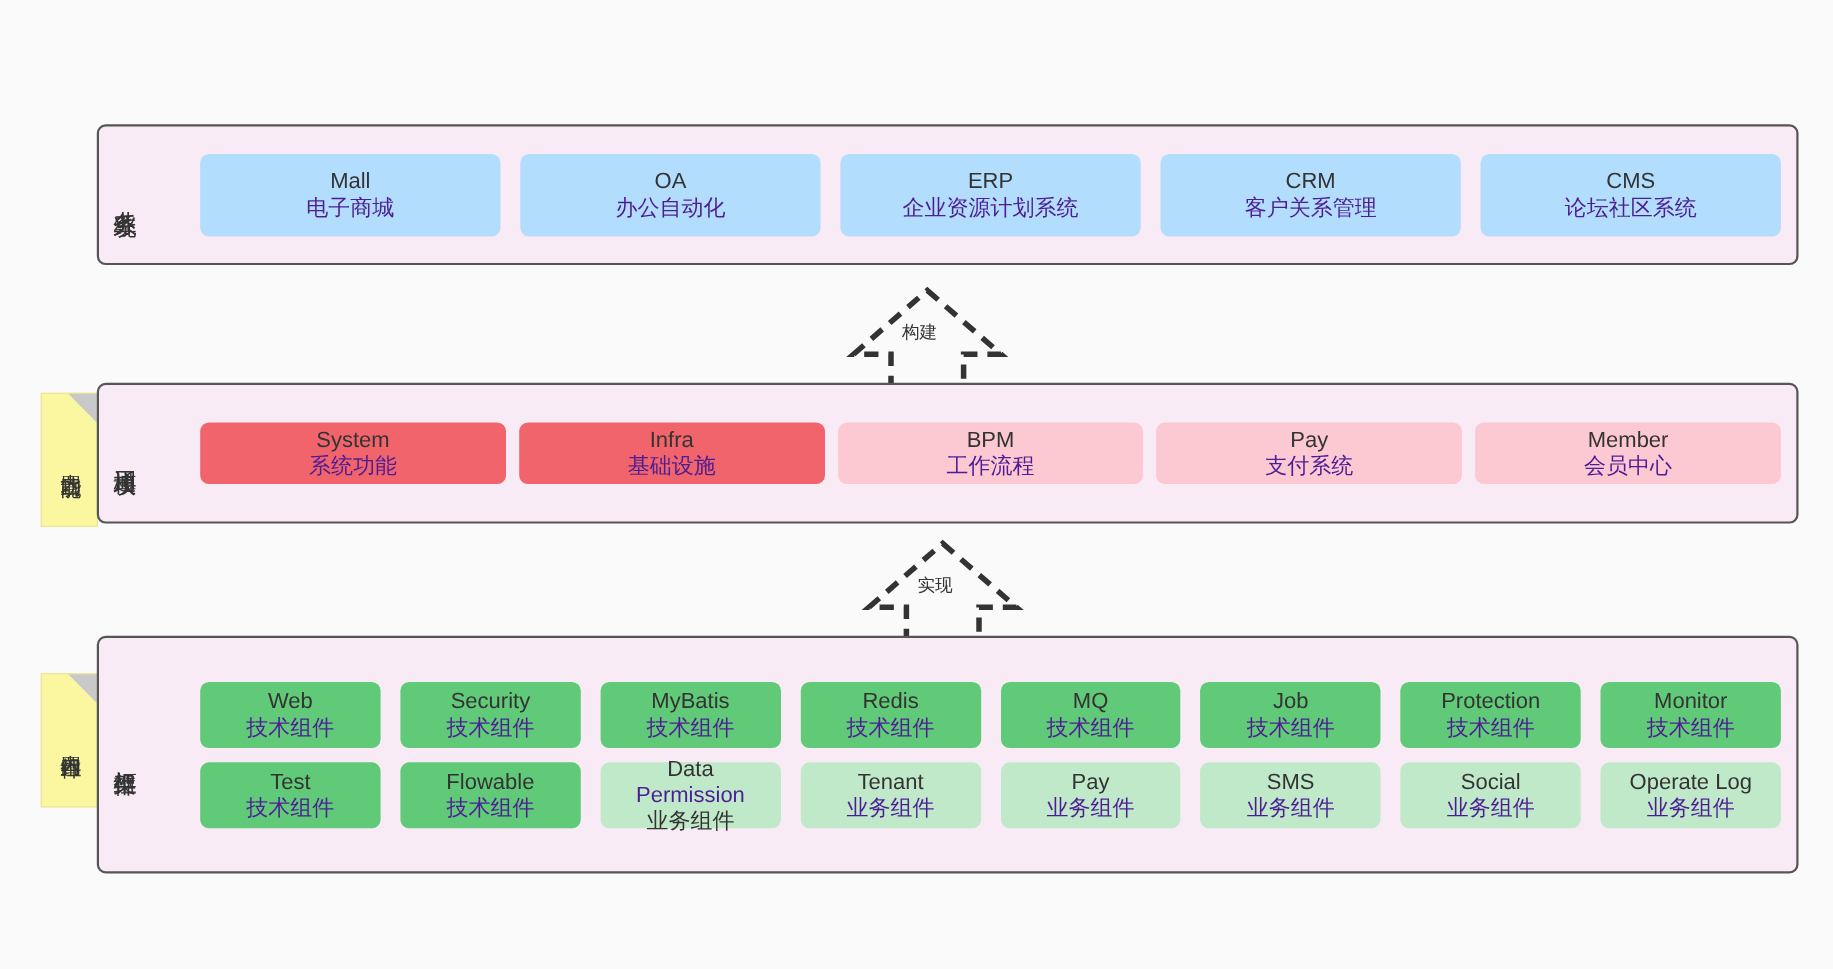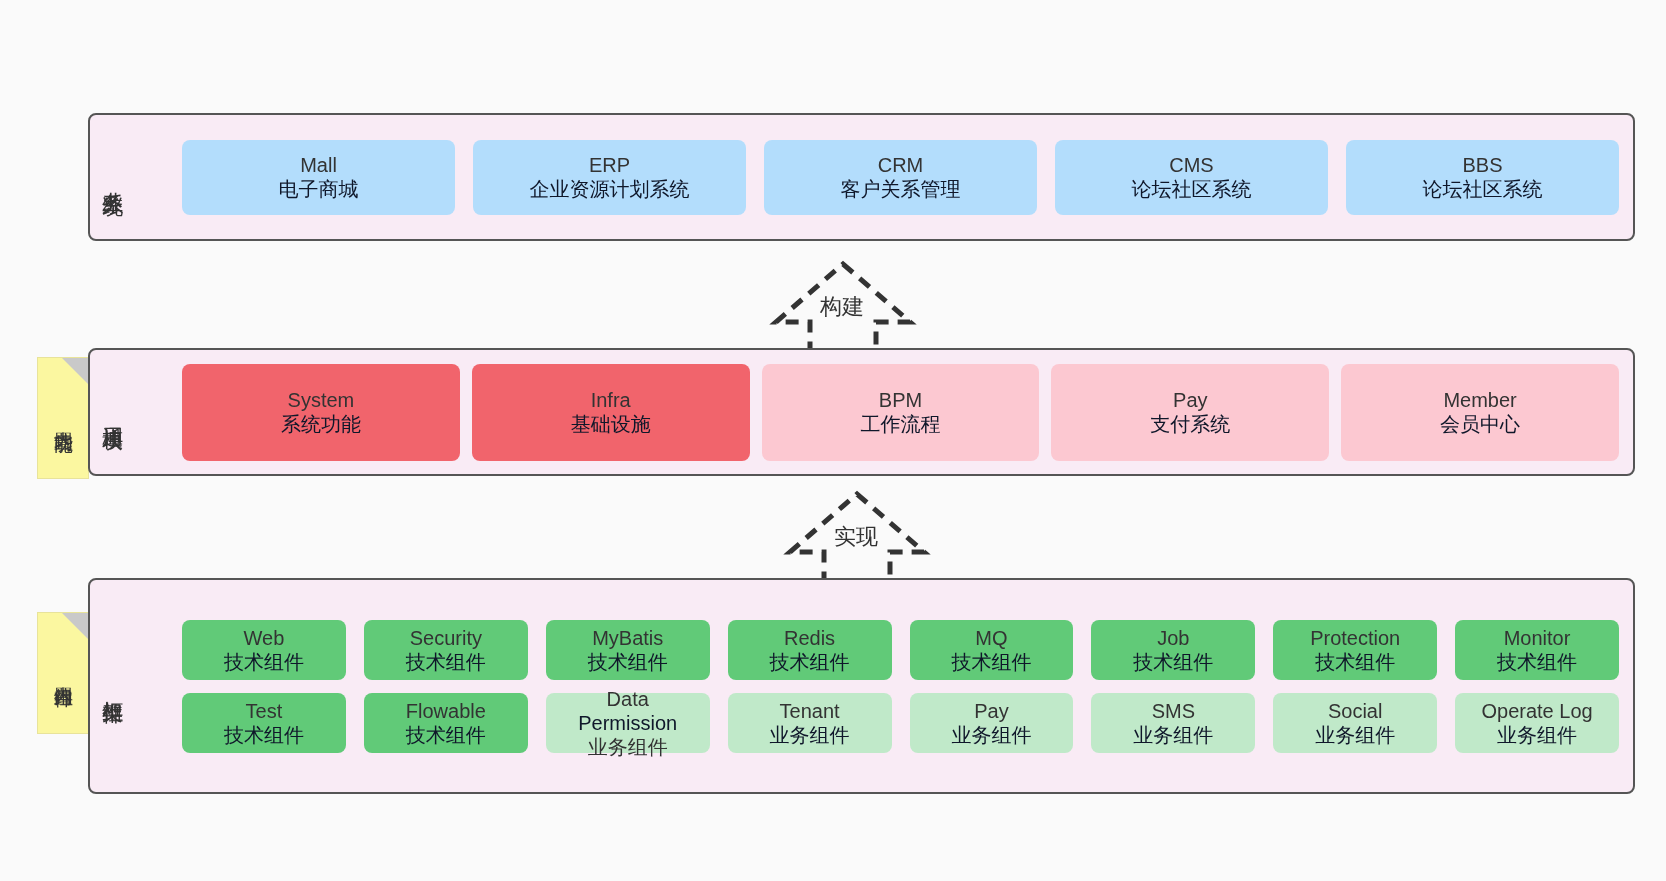--- a/index.html
+++ b/index.html
@@ -74,21 +74,21 @@
     display: flex;
     flex-direction: column;
     align-items: center;
     justify-content: center;
     text-align: center;
     line-height: 1.2;
     padding: 6px 6px;
     user-select: none;
   }
   .card .t1 { font-size: 20px; color: #333333; }
-  .card .t2 { font-size: 20px; color: #0f172a; }
+  .card .t2 { font-size: 20px; color: #4c1d95; }
   .card .t3 { font-size: 20px; color: #333333; }
 
   
   #layer-business {
     left: 88px;
     top: 113px;
     width: 1547px;
     height: 128px;
   }
   #layer-business .layer-body { padding-right: 14px; }
@@ -96,21 +96,21 @@
   #layer-business .card { background: #b3ddfc; }
 
   
   #layer-modules {
     left: 88px;
     top: 348px;
     width: 1547px;
     height: 128px;
   }
   #layer-modules .layer-body { padding-right: 14px; }
-  #layer-modules .row { height: 97px; gap: 12px; }
+  #layer-modules .row { height: 56px; gap: 12px; }
   .card.red   { background: #f1646c; }
   .card.pink  { background: #fcc8d1; }
 
   
   #layer-framework {
     left: 88px;
     top: 578px;
     width: 1547px;
     height: 216px;
   }
@@ -161,21 +161,21 @@
 
   
   .arrow {
     position: absolute;
     width: 170px;
     height: 100px;
   }
   .arrow svg { display: block; width: 100%; height: 100%; }
   .arrow-label {
     position: absolute;
-    font-size: 22px;
+    font-size: 16px;
     color: #333333;
     background: transparent;
     white-space: nowrap;
     user-select: none;
   }
   #arrow-build { left: 758px; top: 258px; }
   #arrow-build .arrow-label { left: 62px; top: 34px; }
   #arrow-impl  { left: 772px; top: 488px; }
   #arrow-impl  .arrow-label { left: 62px; top: 34px; }
 </style>
@@ -186,33 +186,33 @@
 
   <div class="layer" id="layer-business">
     <div class="layer-title">业务系统</div>
     <div class="layer-body">
       <div class="row">
         <div class="card">
           <span class="t1">Mall</span>
           <span class="t2">电子商城</span>
         </div>
         <div class="card">
+          <span class="t1">OA</span>
+          <span class="t2">办公自动化</span>
+        </div>
+        <div class="card">
           <span class="t1">ERP</span>
           <span class="t2">企业资源计划系统</span>
         </div>
         <div class="card">
           <span class="t1">CRM</span>
           <span class="t2">客户关系管理</span>
         </div>
         <div class="card">
           <span class="t1">CMS</span>
-          <span class="t2">论坛社区系统</span>
-        </div>
-        <div class="card">
-          <span class="t1">BBS</span>
           <span class="t2">论坛社区系统</span>
         </div>
       </div>
     </div>
   </div>
 
   <div class="arrow" id="arrow-build">
     <svg viewBox="0 0 170 100" xmlns="http://www.w3.org/2000/svg">
       <path d="M 85 6 L 152 64 L 118 64 L 118 96 L 52 96 L 52 64 L 18 64 Z" fill="#fafafa" stroke="#333333" stroke-width="5" stroke-dasharray="13 9" stroke-linejoin="miter"></path>
     </svg>

